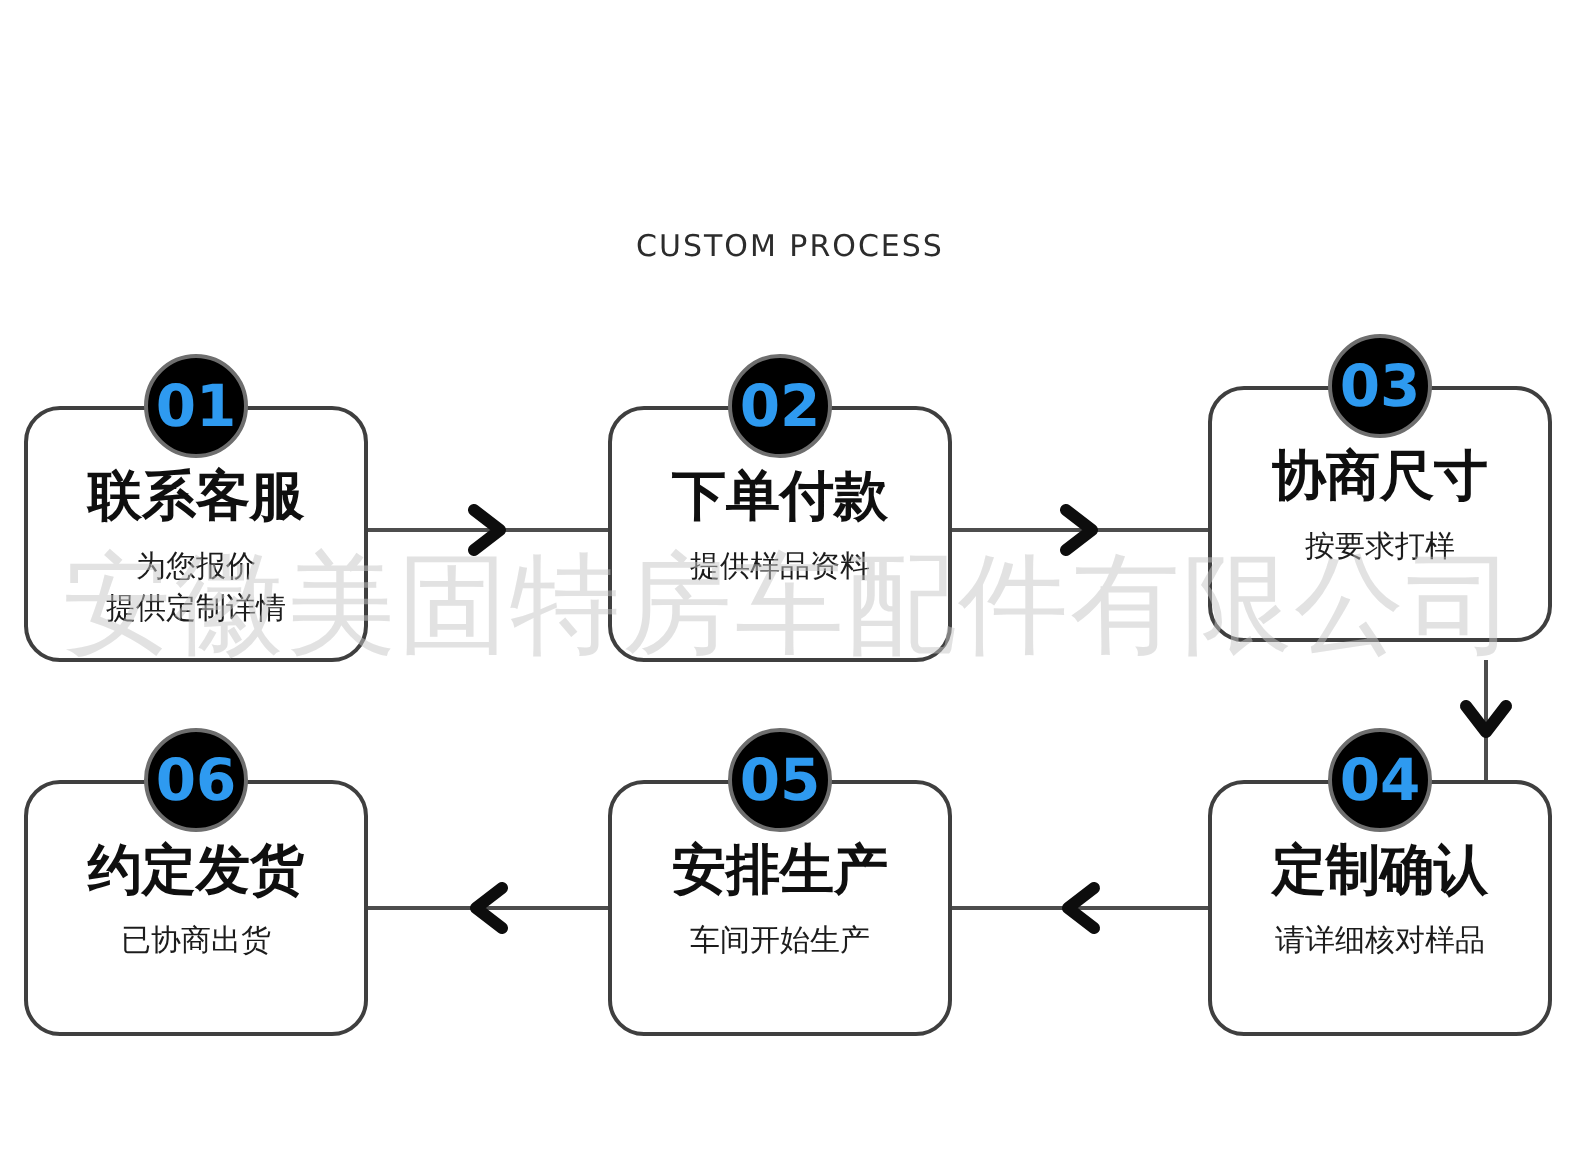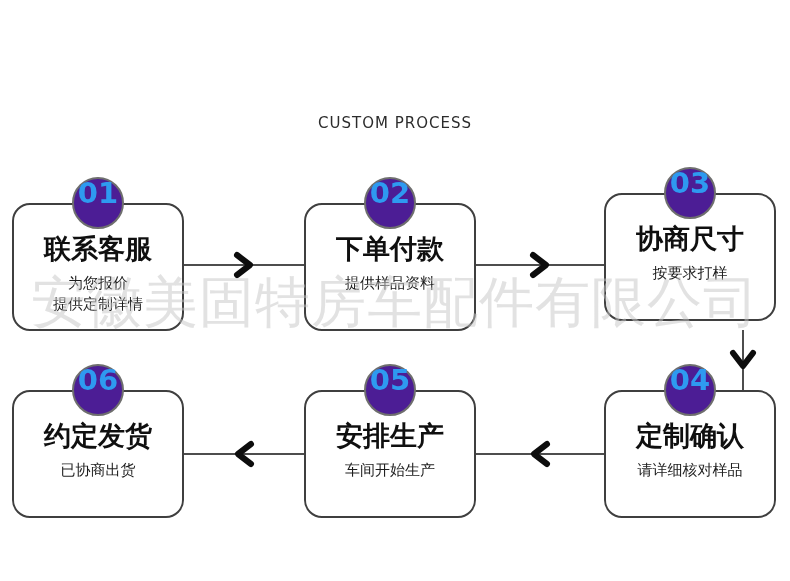--- a/index.html
+++ b/index.html
@@ -66,24 +66,24 @@
   .b6 { left: 12px;  top: 390px; }
 
   .badge {
     position: absolute;
     top: -28px;
     left: 50%;
     transform: translateX(-50%);
     width: 52px;
     height: 52px;
     border-radius: 50%;
-    background: #4c1d95;
+    background: #000000;
     border: 2px solid #6e6e6e;
     display: flex;
-    align-items: flex-start;
+    align-items: center;
     justify-content: center;
   }
   .badge span {
     font-size: 29px;
     font-weight: bold;
     color: #2e9af0;
     line-height: 1;
   }
 
   .step-title {

